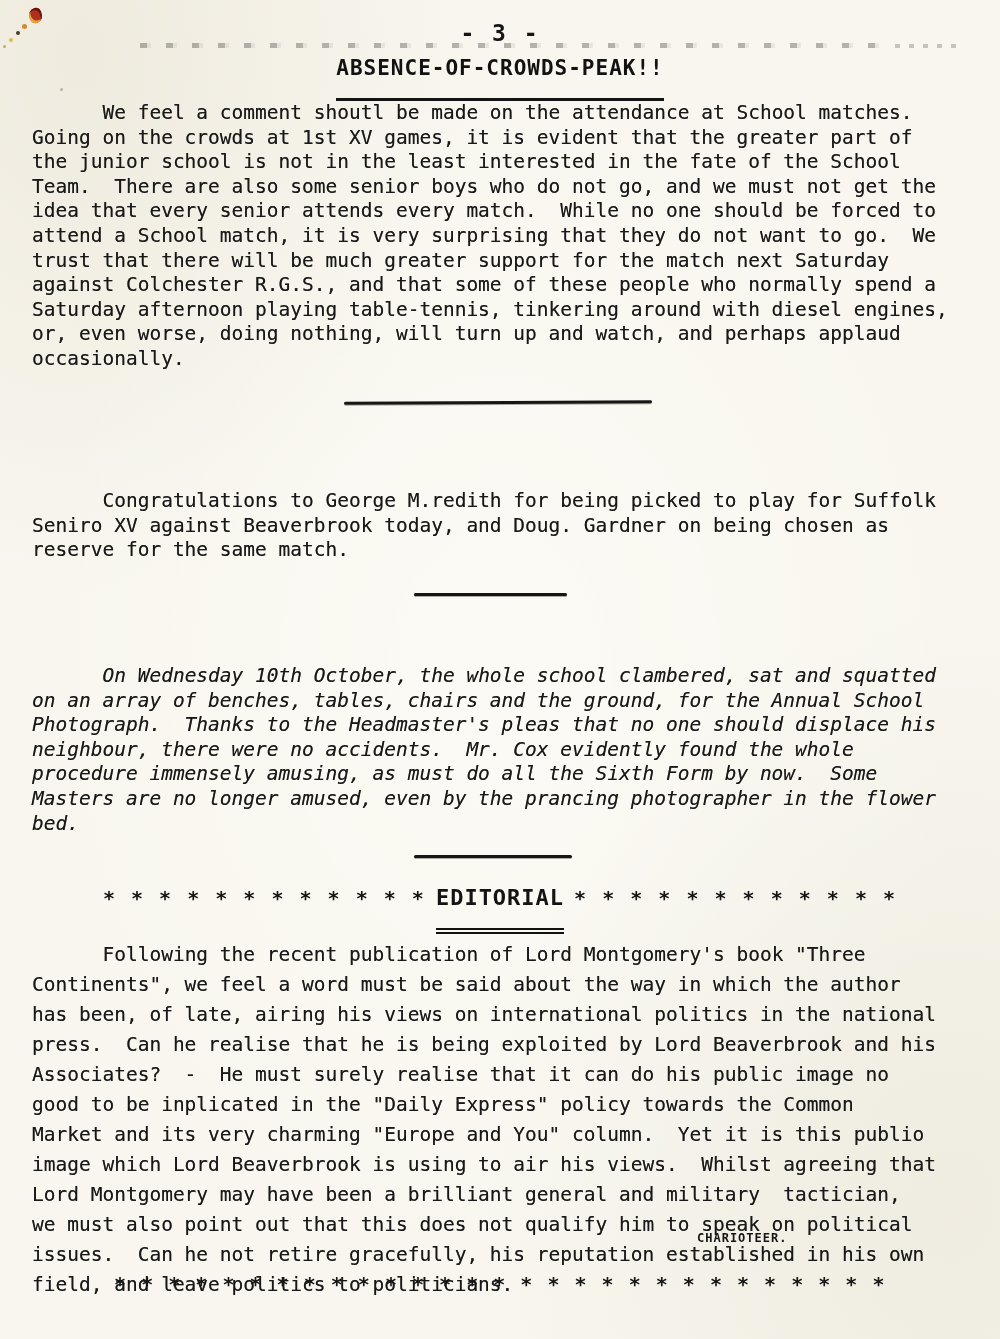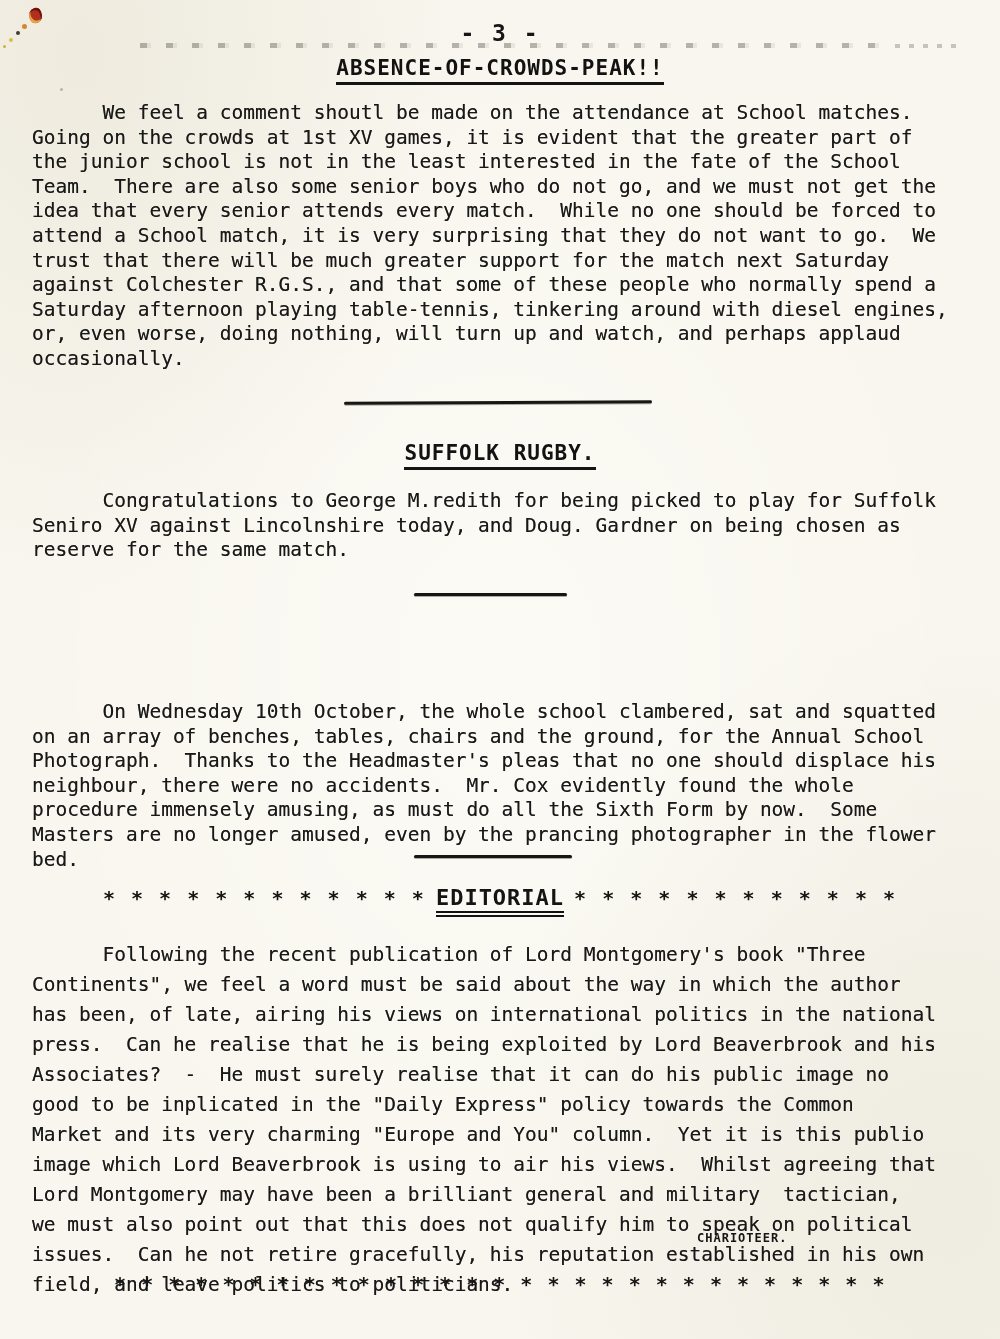--- a/index.html
+++ b/index.html
@@ -44,21 +44,21 @@
     filter:blur(.4px);
   }
   .section-title{
     font-size:21px;font-weight:bold;
     letter-spacing:1px;
     color:#121212;
   }
   .section-title .u{
     display:inline-block;
     border-bottom:3px solid #141414;
-    padding-bottom:2px;
+    padding-bottom:18px;
   }
   .title-main{top:56px;}
   .title-suffolk{top:441px;}
   .title-school{top:634px;}
   .divider{
     height:3px;background:#171615;border-radius:2px;
     box-shadow:0 1px 0 rgba(23,22,21,.35);
   }
   .div1{top:401px;left:344px;width:308px;transform:rotate(-.25deg);}
   .div2{top:593px;left:414px;width:153px;}
@@ -66,21 +66,21 @@
   .editorial-row{
     top:885px;left:0;width:100%;
     display:flex;justify-content:center;align-items:baseline;gap:10px;
     font-size:20px;font-weight:bold;color:#141414;
   }
   .stars{letter-spacing:2px;white-space:nowrap;}
   .editorial-title{
     display:inline-block;
     font-size:22px;font-weight:bold;letter-spacing:1px;
     border-bottom:6px double #121212;
-    padding-bottom:1px;
+    padding-bottom:18px;
   }
   .signature{
     top:1231px;left:697px;
     font-size:12px;font-weight:bold;letter-spacing:1px;color:#151515;
   }
   .footer-stars{
     top:1272px;
     font-size:20px;font-weight:bold;color:#161616;
     letter-spacing:1.5px;
   }
@@ -121,30 +121,27 @@
 idea that every senior attends every match.  While no one should be forced to
 attend a School match, it is very surprising that they do not want to go.  We
 trust that there will be much greater support for the match next Saturday
 against Colchester R.G.S., and that some of these people who normally spend a
 Saturday afternoon playing table-tennis, tinkering around with diesel engines,
 or, even worse, doing nothing, will turn up and watch, and perhaps applaud
 occasionally.</div>
 
   <div class="abs divider div1"></div>
 
-  <div class="abs center section-title title-suffolk">
-    <span class="u">SUFFOLK RUGBY.</span>
-  </div>
   <div class="abs body-text" style="top:489px;">      Congratulations to George M.redith for being picked to play for Suffolk
-Seniro XV against Lincolnshire today, and Doug. Gardner on being chosen as
+Seniro XV against Beaverbrook today, and Doug. Gardner on being chosen as
 reserve for the same match.</div>
 
   <div class="abs divider div2"></div>
 
-  <div class="abs body-text" style="top:700px;">      On Wednesday 10th October, the whole school clambered, sat and squatted
+  <div class="abs body-text" style="top:664px;font-style:italic;">      On Wednesday 10th October, the whole school clambered, sat and squatted
 on an array of benches, tables, chairs and the ground, for the Annual School
 Photograph.  Thanks to the Headmaster's pleas that no one should displace his
 neighbour, there were no accidents.  Mr. Cox evidently found the whole
 procedure immensely amusing, as must do all the Sixth Form by now.  Some
 Masters are no longer amused, even by the prancing photographer in the flower
 bed.</div>
 
   <div class="abs divider div3"></div>
 
   <div class="abs editorial-row">

